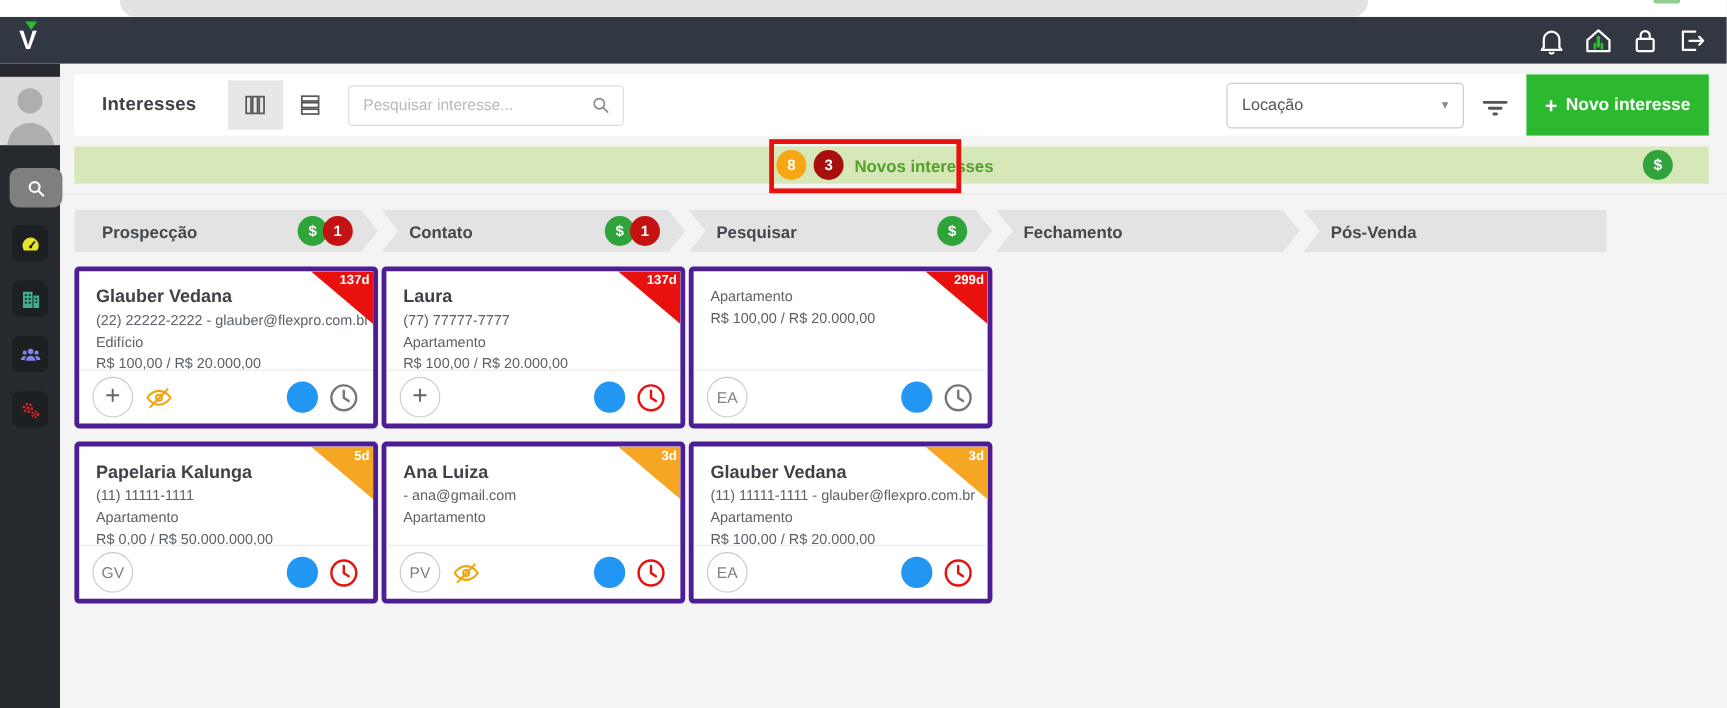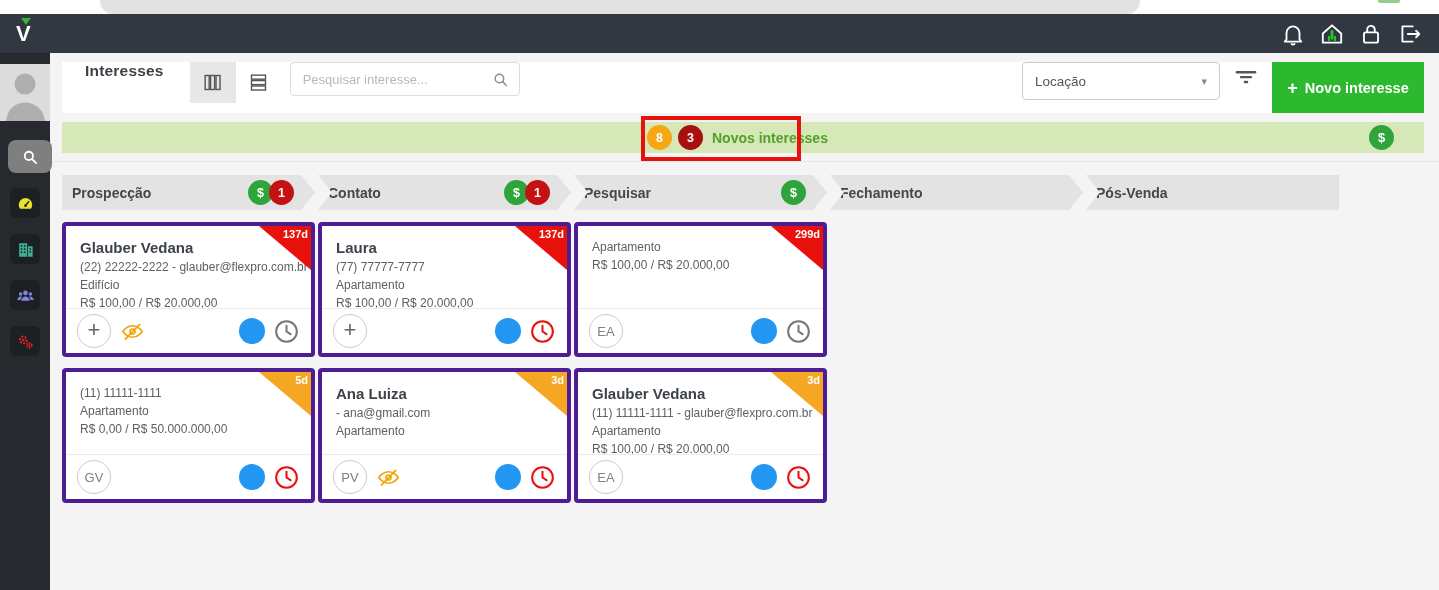--- a/index.html
+++ b/index.html
@@ -21,21 +21,21 @@
 
   
   .sidebar{position:absolute;top:53px;left:0;width:50px;bottom:0;background:#26292d;z-index:3}
   .avatar{position:absolute;top:11px;left:0;width:50px;height:57px;background:#dcdcdc;overflow:hidden}
   .side-search{position:absolute;top:87px;left:8px;width:44px;height:33px;background:#7f7f7f;border-radius:8px;display:flex;align-items:center;justify-content:center;color:#fff;cursor:pointer;z-index:4}
   .side-search svg{width:18px;height:18px}
   .side-tile{position:absolute;left:10px;width:30px;height:30px;border-radius:6px;background:#1d2023;display:flex;align-items:center;justify-content:center;cursor:pointer}
   .side-tile svg{width:19px;height:19px}
 
   
-  .toolbar{position:absolute;left:62px;top:62px;width:1362px;height:51px;background:#fff;display:flex;align-items:flex-start;z-index:2}
+  .toolbar{position:absolute;left:62px;top:62px;width:1362px;height:51px;background:#fff;display:flex;align-items:center;z-index:2}
   .page-title{margin-left:23px;font-size:15.5px;font-weight:bold;color:#3c4247;letter-spacing:.2px}
   .view-toggles{margin-left:26px;display:flex}
   .toggle-btn{width:46px;height:41px;display:flex;align-items:center;justify-content:center;color:#555;background:#fff;border:none;cursor:pointer}
   .toggle-btn.active{background:#e7e7e7}
   .toggle-btn svg{width:21px;height:21px}
   .search-box{margin-left:8px;width:230px;height:34px;border:1px solid #ddd;border-radius:4px;display:flex;align-items:center;background:#fff}
   .search-box input{flex:1;border:none;outline:none;font-size:13px;color:#ec4899;padding:0 8px 0 12px;font-family:"Liberation Sans",sans-serif;background:transparent}
   .search-box input::placeholder{color:#b9b9b9}
   .search-box .mag{width:17px;height:17px;color:#8a8a8a;margin-right:10px;cursor:pointer}
   .toolbar-spacer{flex:1}
@@ -53,21 +53,21 @@
   .cbadge.darkred{background:#a8100f;margin-left:6px}
   .banner-label{margin-left:9px;color:#53a02b;font-weight:bold;font-size:14px}
   .banner-dollar{position:absolute;right:30px;top:3px;width:25px;height:25px;border-radius:50%;background:#2fa43a;color:#fff;font-weight:bold;font-size:13px;display:flex;align-items:center;justify-content:center;cursor:pointer}
   .annotation-box{position:absolute;left:641px;top:116px;width:160px;height:45px;border:4px solid #e8110d;z-index:6;pointer-events:none}
   .divider{position:absolute;left:50px;right:0;top:161px;height:1px;background:#e6e6e6}
 
   
   .board{position:absolute;left:62px;top:175px;display:flex;gap:3px;z-index:1}
   .board-col{width:253px;display:flex;flex-direction:column}
   .stage{height:35px;background:#e3e3e3;display:flex;align-items:center;position:relative;flex:none}
-  .stage .stage-label{margin-left:10px;font-weight:bold;font-size:14px;color:#42484d}
+  .stage .stage-label{margin-left:23px;font-weight:bold;font-size:14px;color:#42484d}
   .stage .stage-badges{position:absolute;right:21px;display:flex;align-items:center}
   .sbadge{width:25px;height:25px;border-radius:50%;display:flex;align-items:center;justify-content:center;color:#fff;font-weight:bold;font-size:12.5px}
   .sbadge.dollar{background:#2fa43a}
   .sbadge.count{background:#c41111;margin-left:-4px;position:relative;z-index:1}
   .stage.first{clip-path:polygon(0 0,calc(100% - 14px) 0,100% 50%,calc(100% - 14px) 100%,0 100%)}
   .stage.mid{clip-path:polygon(0 0,calc(100% - 14px) 0,100% 50%,calc(100% - 14px) 100%,0 100%,14px 50%)}
   .stage.last{clip-path:polygon(0 0,100% 0,100% 100%,0 100%,14px 50%)}
 
   .card-stack{margin-top:12px;display:flex;flex-direction:column;gap:11px}
   .card{position:relative;background:#fff;border:4px solid #4c1d95;border-radius:4px;overflow:hidden;height:135px;cursor:pointer}
@@ -266,20 +266,21 @@
               <circle cx="12" cy="12" r="9.2"></circle>
               <path d="M12 6.8V12l3.6 2.4" stroke-linecap="round"></path>
             </svg>
     </div>
   </div>
         <div class="card">
     <div class="ribbon" style="background: rgb(245, 166, 35);">
             <span>5d</span>
           </div>
     <div class="card-body">
+      <div class="card-name">Papelaria Kalunga</div>
       <div class="card-line">(11) 11111-1111</div>
       <div class="card-line">Apartamento</div>
       <div class="card-line">R$  0,00 / R$  50.000.000,00</div>
     </div>
     <div class="card-footer">
       <div class="avatar-btn">GV</div>
 
       <div class="dot-blue"></div>
       <svg class="clock red" viewBox="0 0 24 24" fill="none" stroke="currentColor" stroke-width="1.8">
               <circle cx="12" cy="12" r="9.2"></circle>

